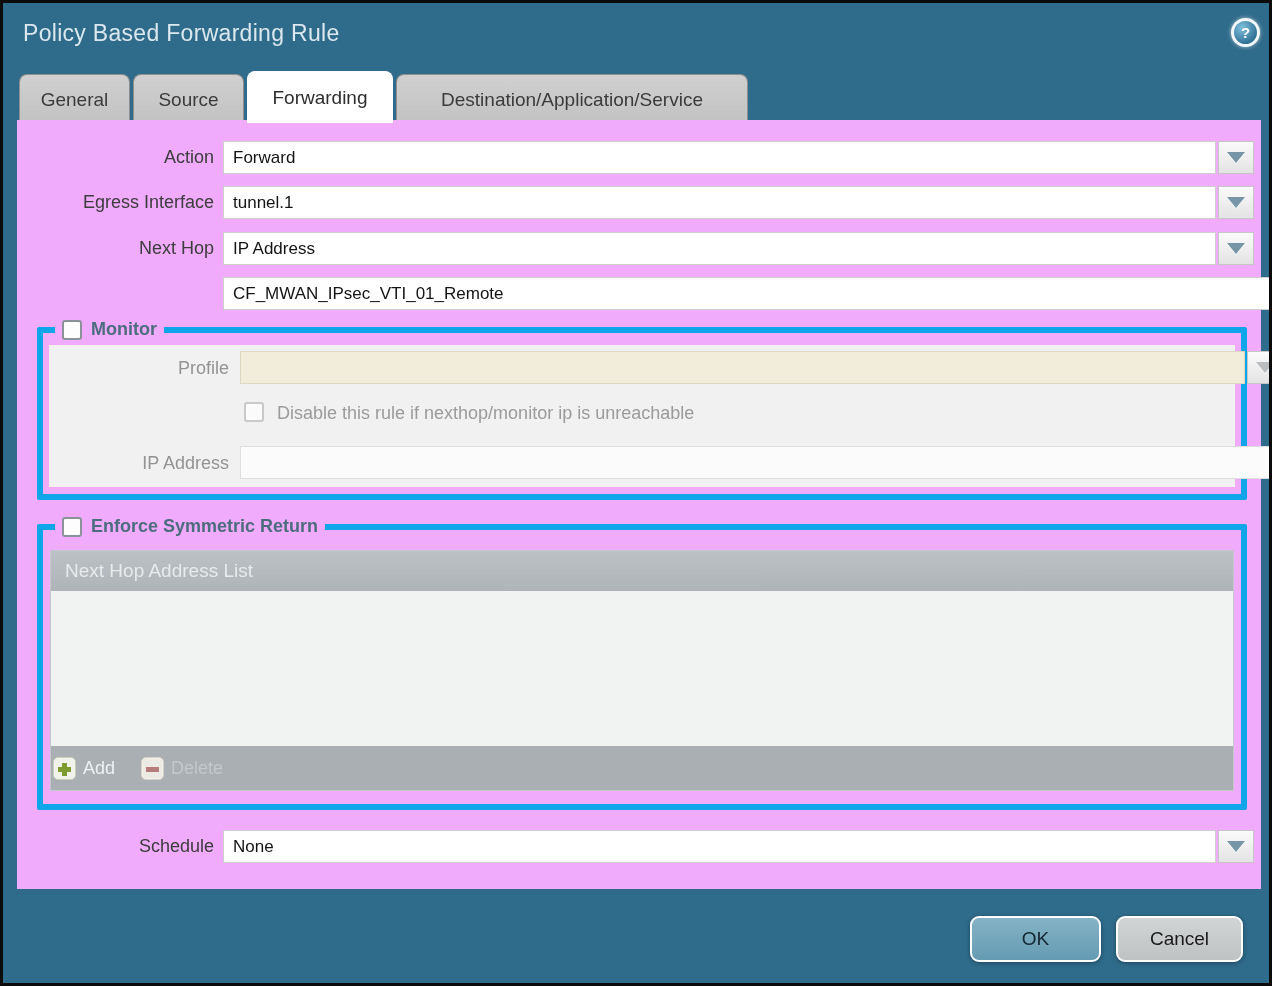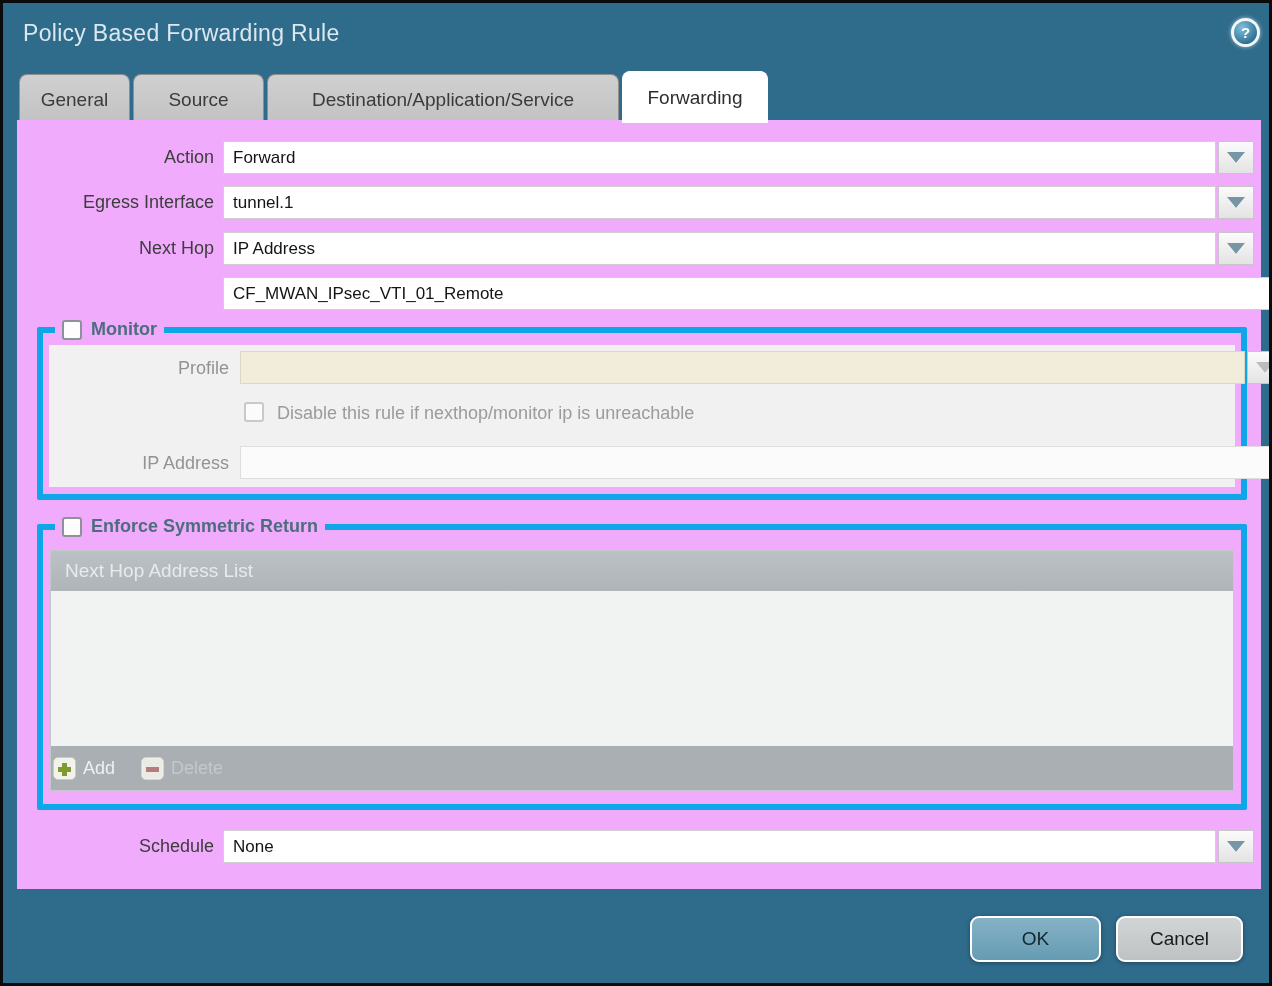--- a/index.html
+++ b/index.html
@@ -12,21 +12,21 @@
   .title{position:absolute;left:20px;top:17px;font-size:23px;font-weight:400;color:#dce8ef;letter-spacing:.3px;}
   .help{position:absolute;left:1228px;top:15px;width:29px;height:29px;border-radius:50%;
     background:#f2f7fa;box-shadow:0 0 4px rgba(255,255,255,.6);padding:3px;cursor:pointer;}
   .help-inner{width:23px;height:23px;border-radius:50%;color:#fff;font-size:15px;font-weight:bold;
     text-align:center;line-height:23px;background:radial-gradient(circle at 35% 30%, #7fc0dd, #2d6e93 75%);}
   
   .tabs{position:absolute;left:16px;top:68px;display:flex;gap:3px;align-items:flex-end;}
   .tab{height:49px;line-height:49px;text-align:center;font-size:19px;color:#3b3b3b;
     background:linear-gradient(#d0d0d0,#c2c2c2);border:1px solid #8f8f8f;border-bottom:none;
     border-radius:8px 8px 0 0;cursor:pointer;padding:0 4px;}
-  .tab-general{width:111px}.tab-source{width:131px}.tab-dest{width:352px}
+  .tab-general{width:111px}.tab-source{width:111px}.tab-dest{width:352px}
   .tab.active{width:146px;height:52px;line-height:52px;background:#ffffff;border-color:#ffffff;
     color:#2e2e2e;position:relative;z-index:3;}
   
   .content{position:absolute;left:14px;top:117px;width:1244px;height:769px;background:#f0abfc;z-index:2;}
   .flabel{position:absolute;width:197px;text-align:right;font-size:18px;color:#3d3d3d;line-height:33px;}
   .combo{position:absolute;display:flex;height:33px;}
   .combo input{flex:1;height:33px;border:1px solid #cfcfcf;background:#fff;padding:0 9px;
     font-size:17px;color:#141414;outline:none;}
   .combo-btn{width:36px;height:33px;margin-left:2px;border:1px solid #c6c6c6;
     background:linear-gradient(#fbfbfb,#e3e3e3);display:flex;align-items:center;justify-content:center;cursor:pointer;padding:0;}
@@ -74,22 +74,22 @@
 
   <div class="title">Policy Based Forwarding Rule</div>
 
   <div class="help">
     <div class="help-inner">?</div>
   </div>
 
   <div class="tabs">
     <div class="tab tab-general">General</div>
     <div class="tab tab-source">Source</div>
+    <div class="tab active">Forwarding</div>
     <div class="tab tab-dest">Destination/Application/Service</div>
-    <div class="tab active">Forwarding</div>
   </div>
 
   <div class="content">
 
     <div class="flabel" style="left:0;top:21px">Action</div>
     <div class="combo" style="left:206px;top:21px;width:1031px">
       <input value="Forward" style="">
       <button class="combo-btn">
         <i class="arr"></i>
       </button>

